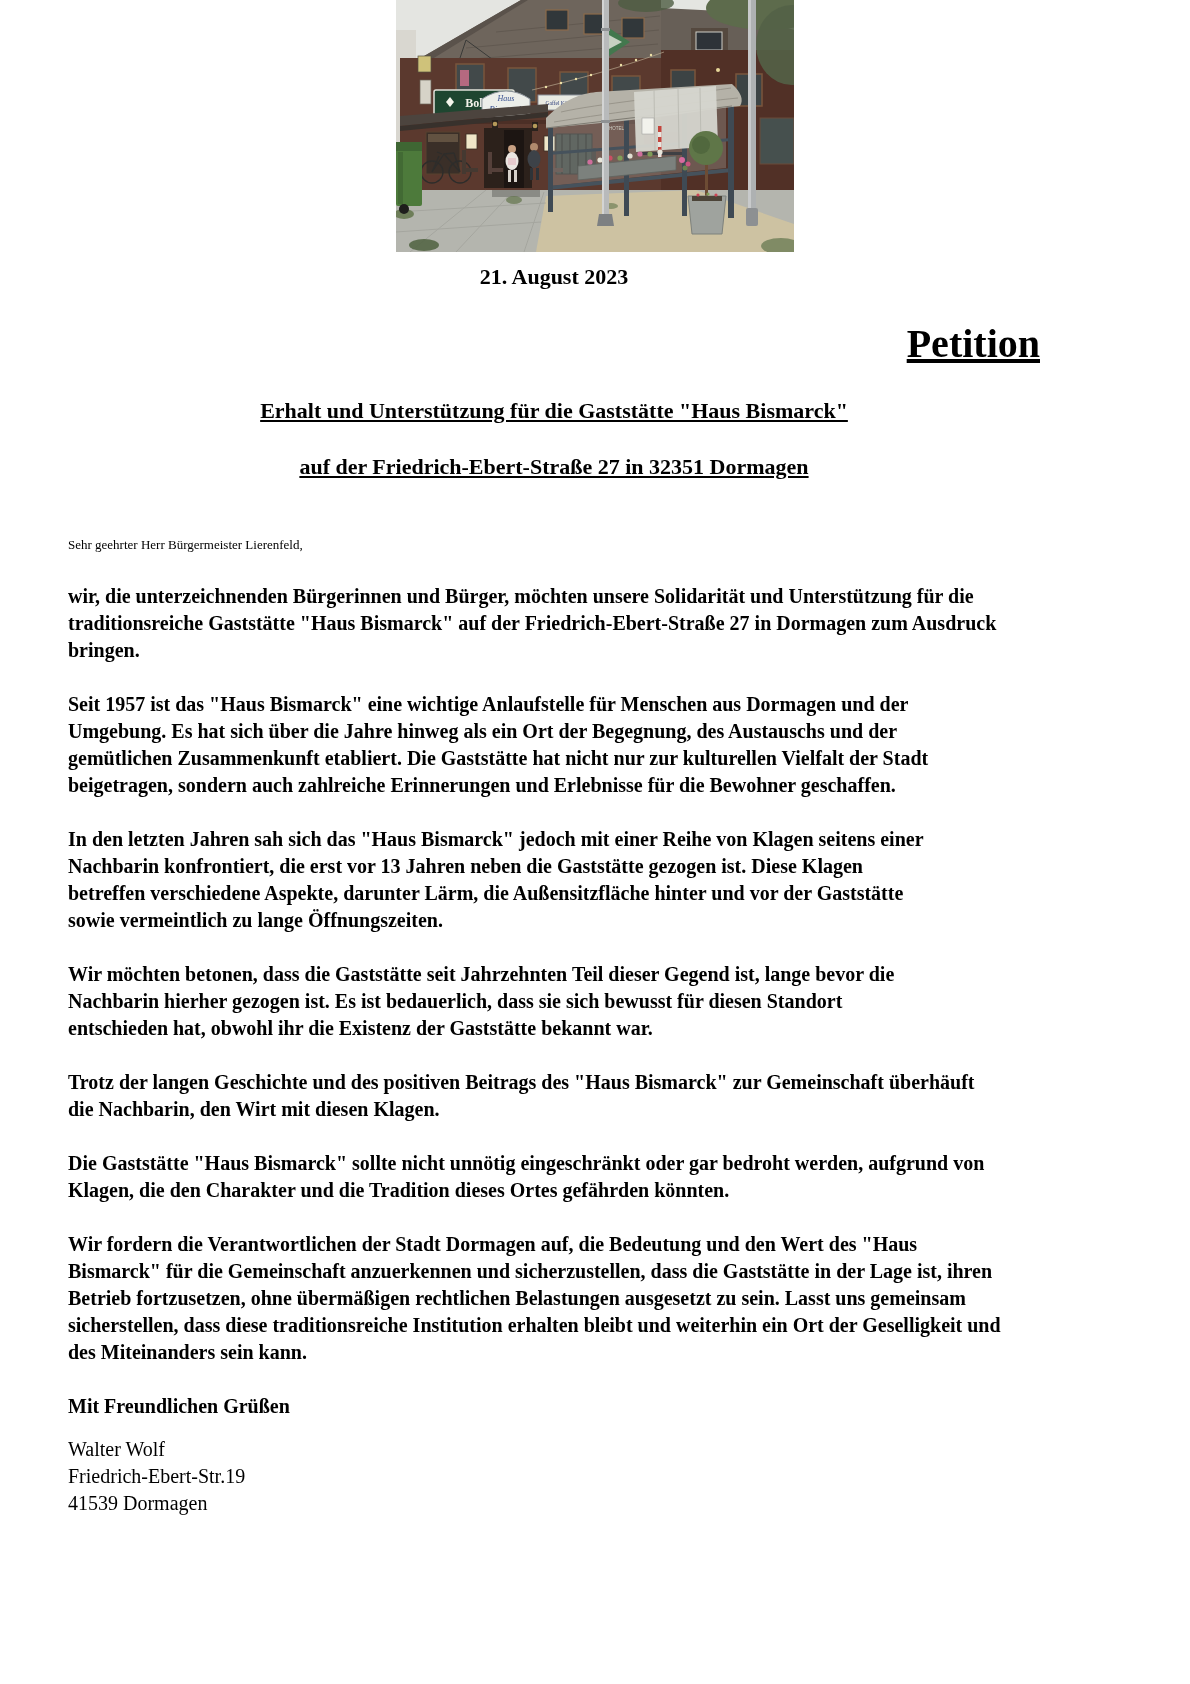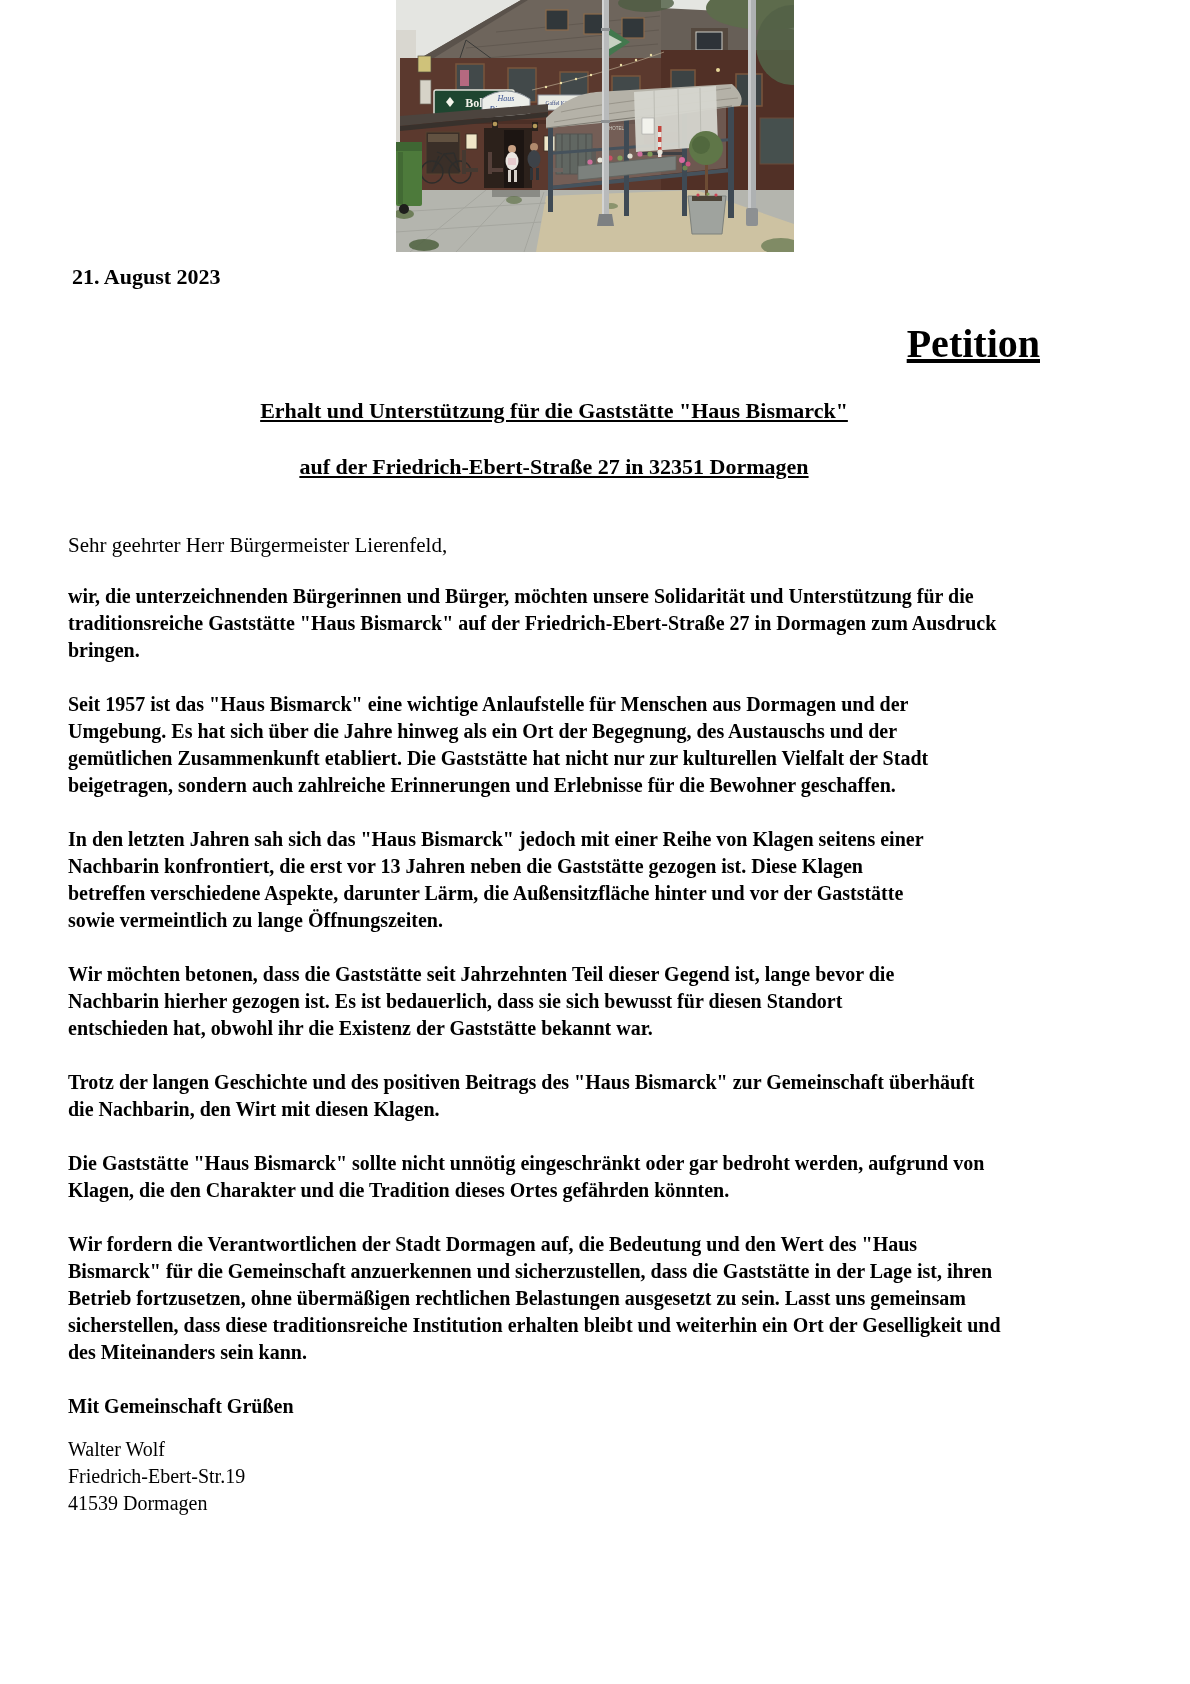--- a/index.html
+++ b/index.html
@@ -5,25 +5,25 @@
   html,body { margin:0; padding:0; background:#ffffff; }
   body { width:1190px; height:1684px; font-family:"Liberation Serif","DejaVu Serif",serif; color:#000; }
   .page { position:relative; width:1190px; height:1684px; background:#fff; overflow:hidden; }
 
   .photo-wrap { position:absolute; top:0; left:396px; width:398px; height:252px; }
   .photo-wrap svg { display:block; }
 
   .content { position:absolute; top:252px; left:68px; width:1080px; }
   .headings { width:972px; }
 
-  .date { margin:12px 4px 0; text-align:left; font-weight:bold; font-size:22px; line-height:26px; }
+  .date { margin:12px 4px 0; text-align:center; font-weight:bold; font-size:22px; line-height:26px; }
   .title { margin:30px 0 0; text-align:right; font-weight:bold; font-size:40px; line-height:48px; text-decoration:underline; }
   .subtitle { margin:30px 0 0; text-align:center; font-weight:bold; font-size:22px; line-height:26px;text-decoration:underline; }
 
-  .salutation { margin:54px 0 0; font-size:21px; line-height:22px; }
+  .salutation { margin:54px 0 0; font-size:13px; line-height:22px; }
   p.body { margin:27px 0 0; font-size:20px; line-height:27px; white-space:pre-line;font-weight:bold; }
   p.body.bold { font-weight:bold; }
   .signature { margin:16px 0 0; font-size:20px; line-height:27px; white-space:pre-line; }
 </style>
 </head>
 <body>
 
 <div class="page">
 
   <div class="photo-wrap">
@@ -273,19 +273,19 @@
     <p class="body">Trotz der langen Geschichte und des positiven Beitrags des "Haus Bismarck" zur Gemeinschaft überhäuft
 die Nachbarin, den Wirt mit diesen Klagen.</p>
     <p class="body">Die Gaststätte "Haus Bismarck" sollte nicht unnötig eingeschränkt oder gar bedroht werden, aufgrund von
 Klagen, die den Charakter und die Tradition dieses Ortes gefährden könnten.</p>
     <p class="body">Wir fordern die Verantwortlichen der Stadt Dormagen auf, die Bedeutung und den Wert des "Haus
 Bismarck" für die Gemeinschaft anzuerkennen und sicherzustellen, dass die Gaststätte in der Lage ist, ihren
 Betrieb fortzusetzen, ohne übermäßigen rechtlichen Belastungen ausgesetzt zu sein. Lasst uns gemeinsam
 sicherstellen, dass diese traditionsreiche Institution erhalten bleibt und weiterhin ein Ort der Geselligkeit und
 des Miteinanders sein kann.</p>
 
-    <p class="body">Mit Gemeinschaft Grüßen</p>
+    <p class="body">Mit Freundlichen Grüßen</p>
     <p class="signature">Walter Wolf
 Friedrich-Ebert-Str.19
 41539 Dormagen</p>
   </div>
 
 </div>
 
 </body></html>

